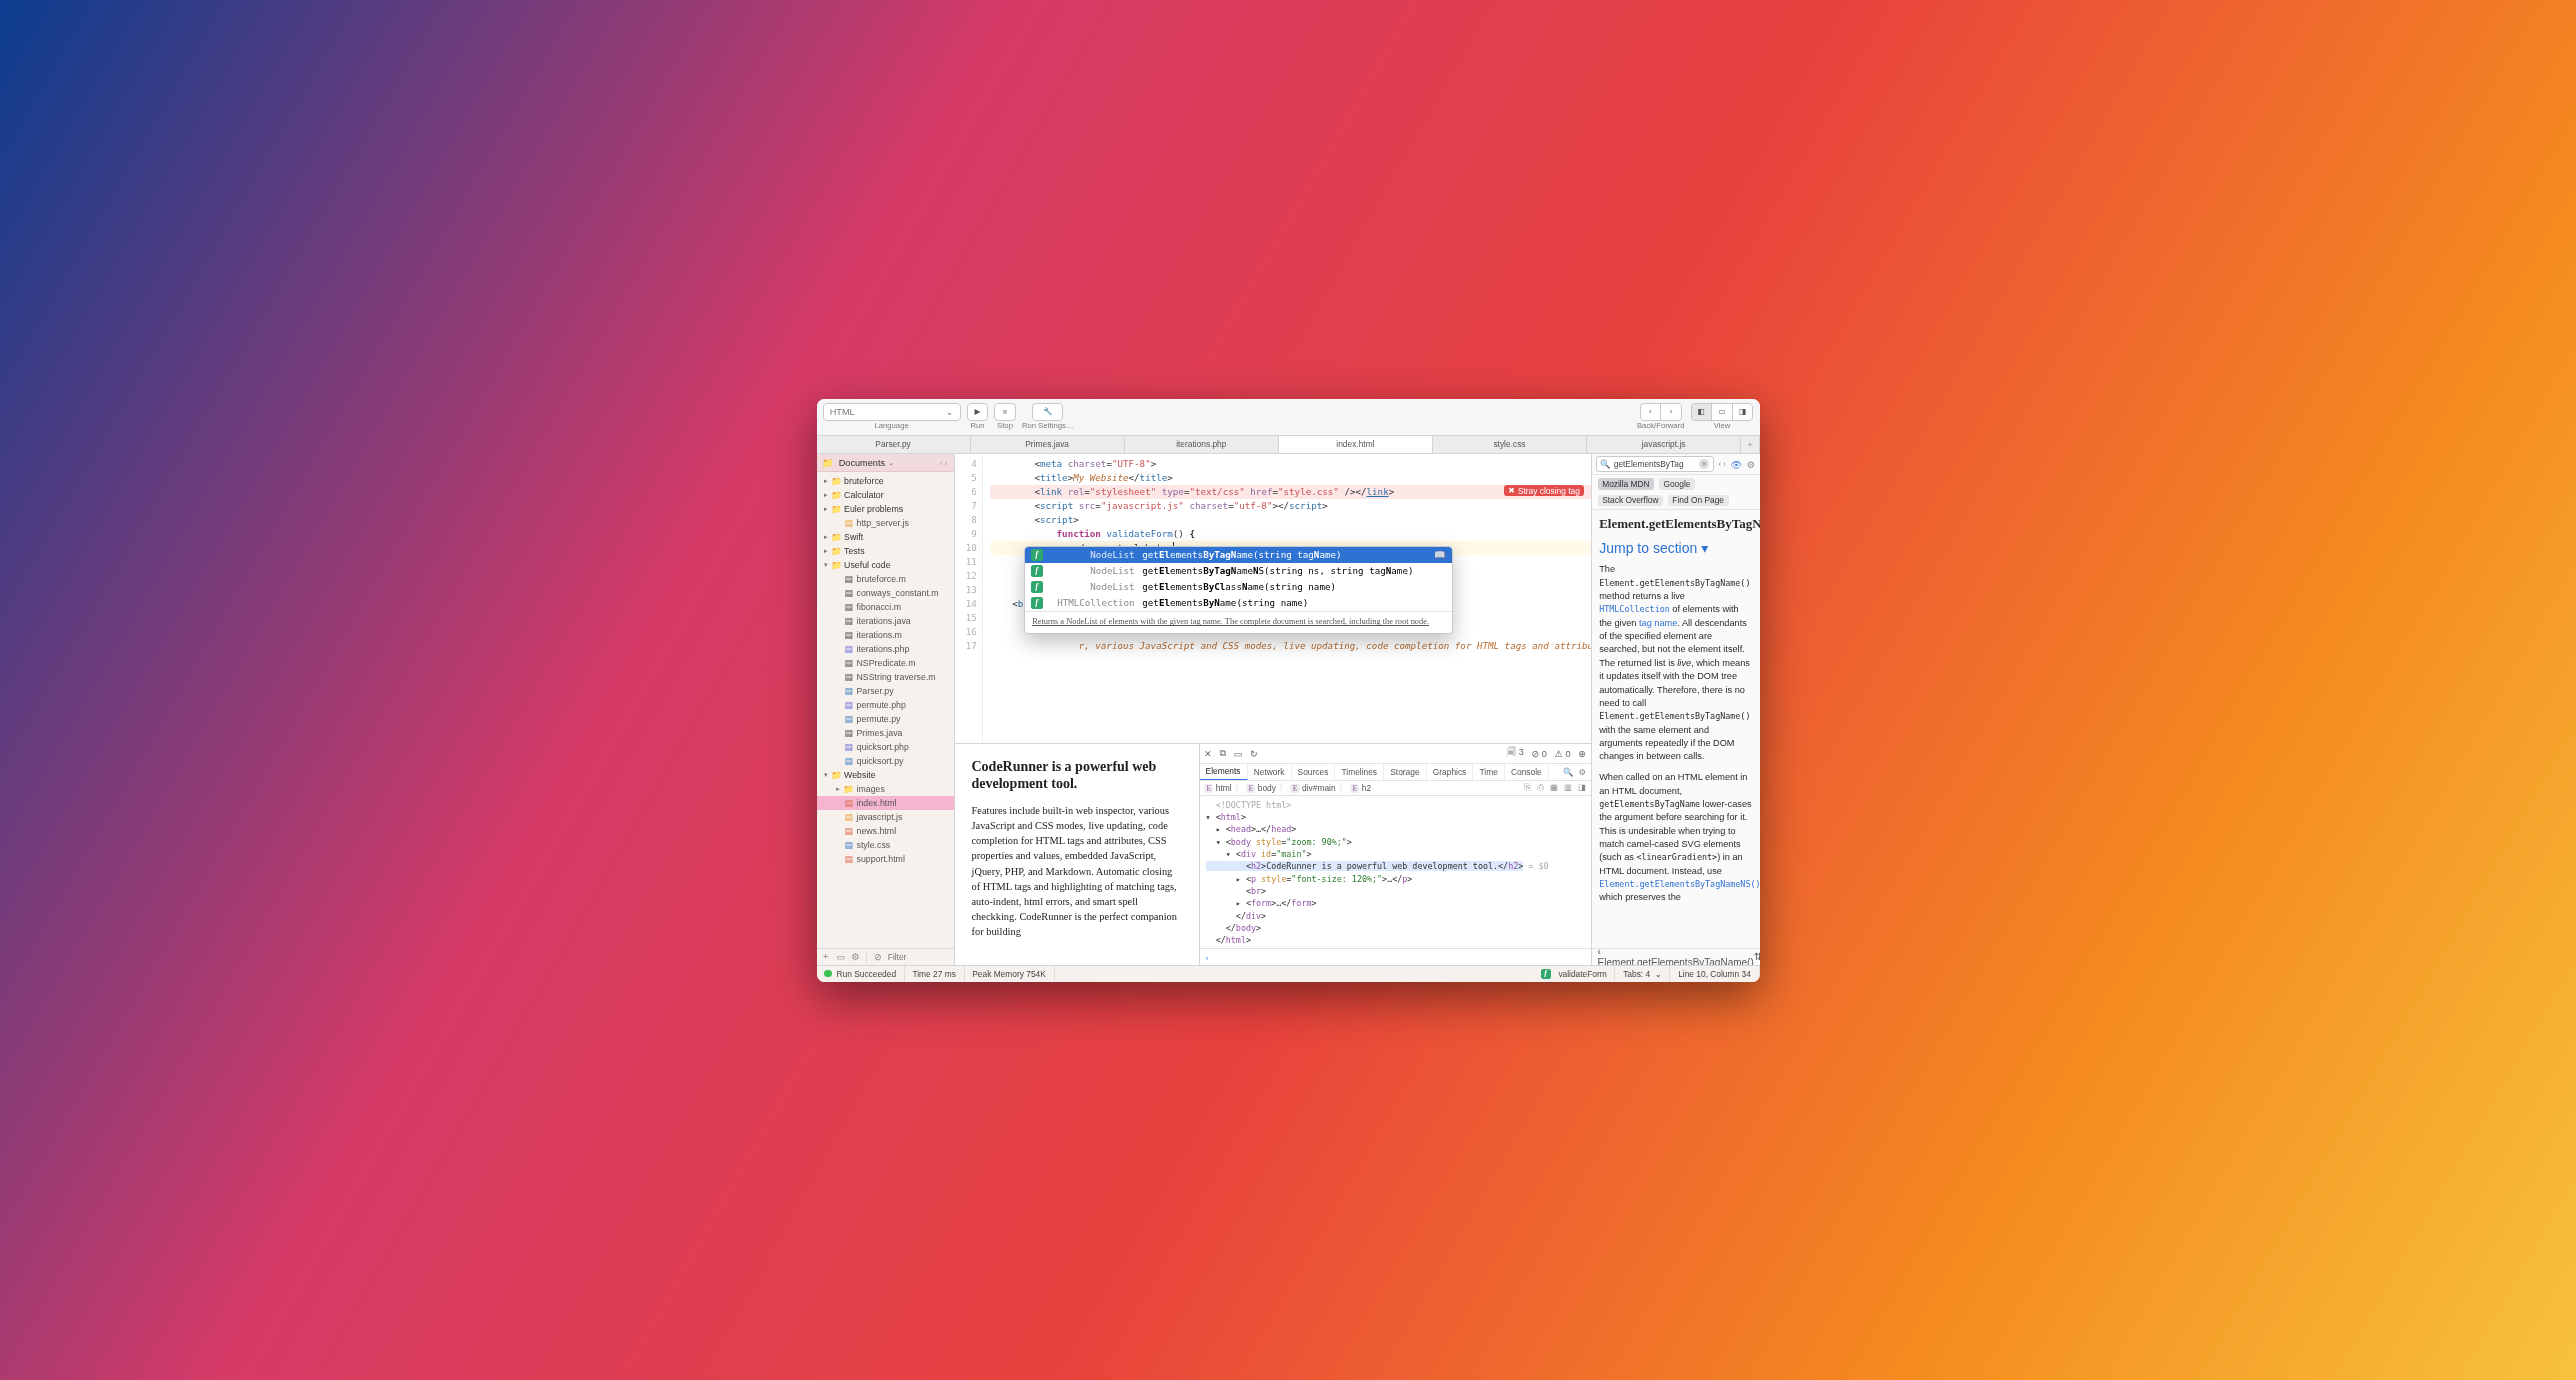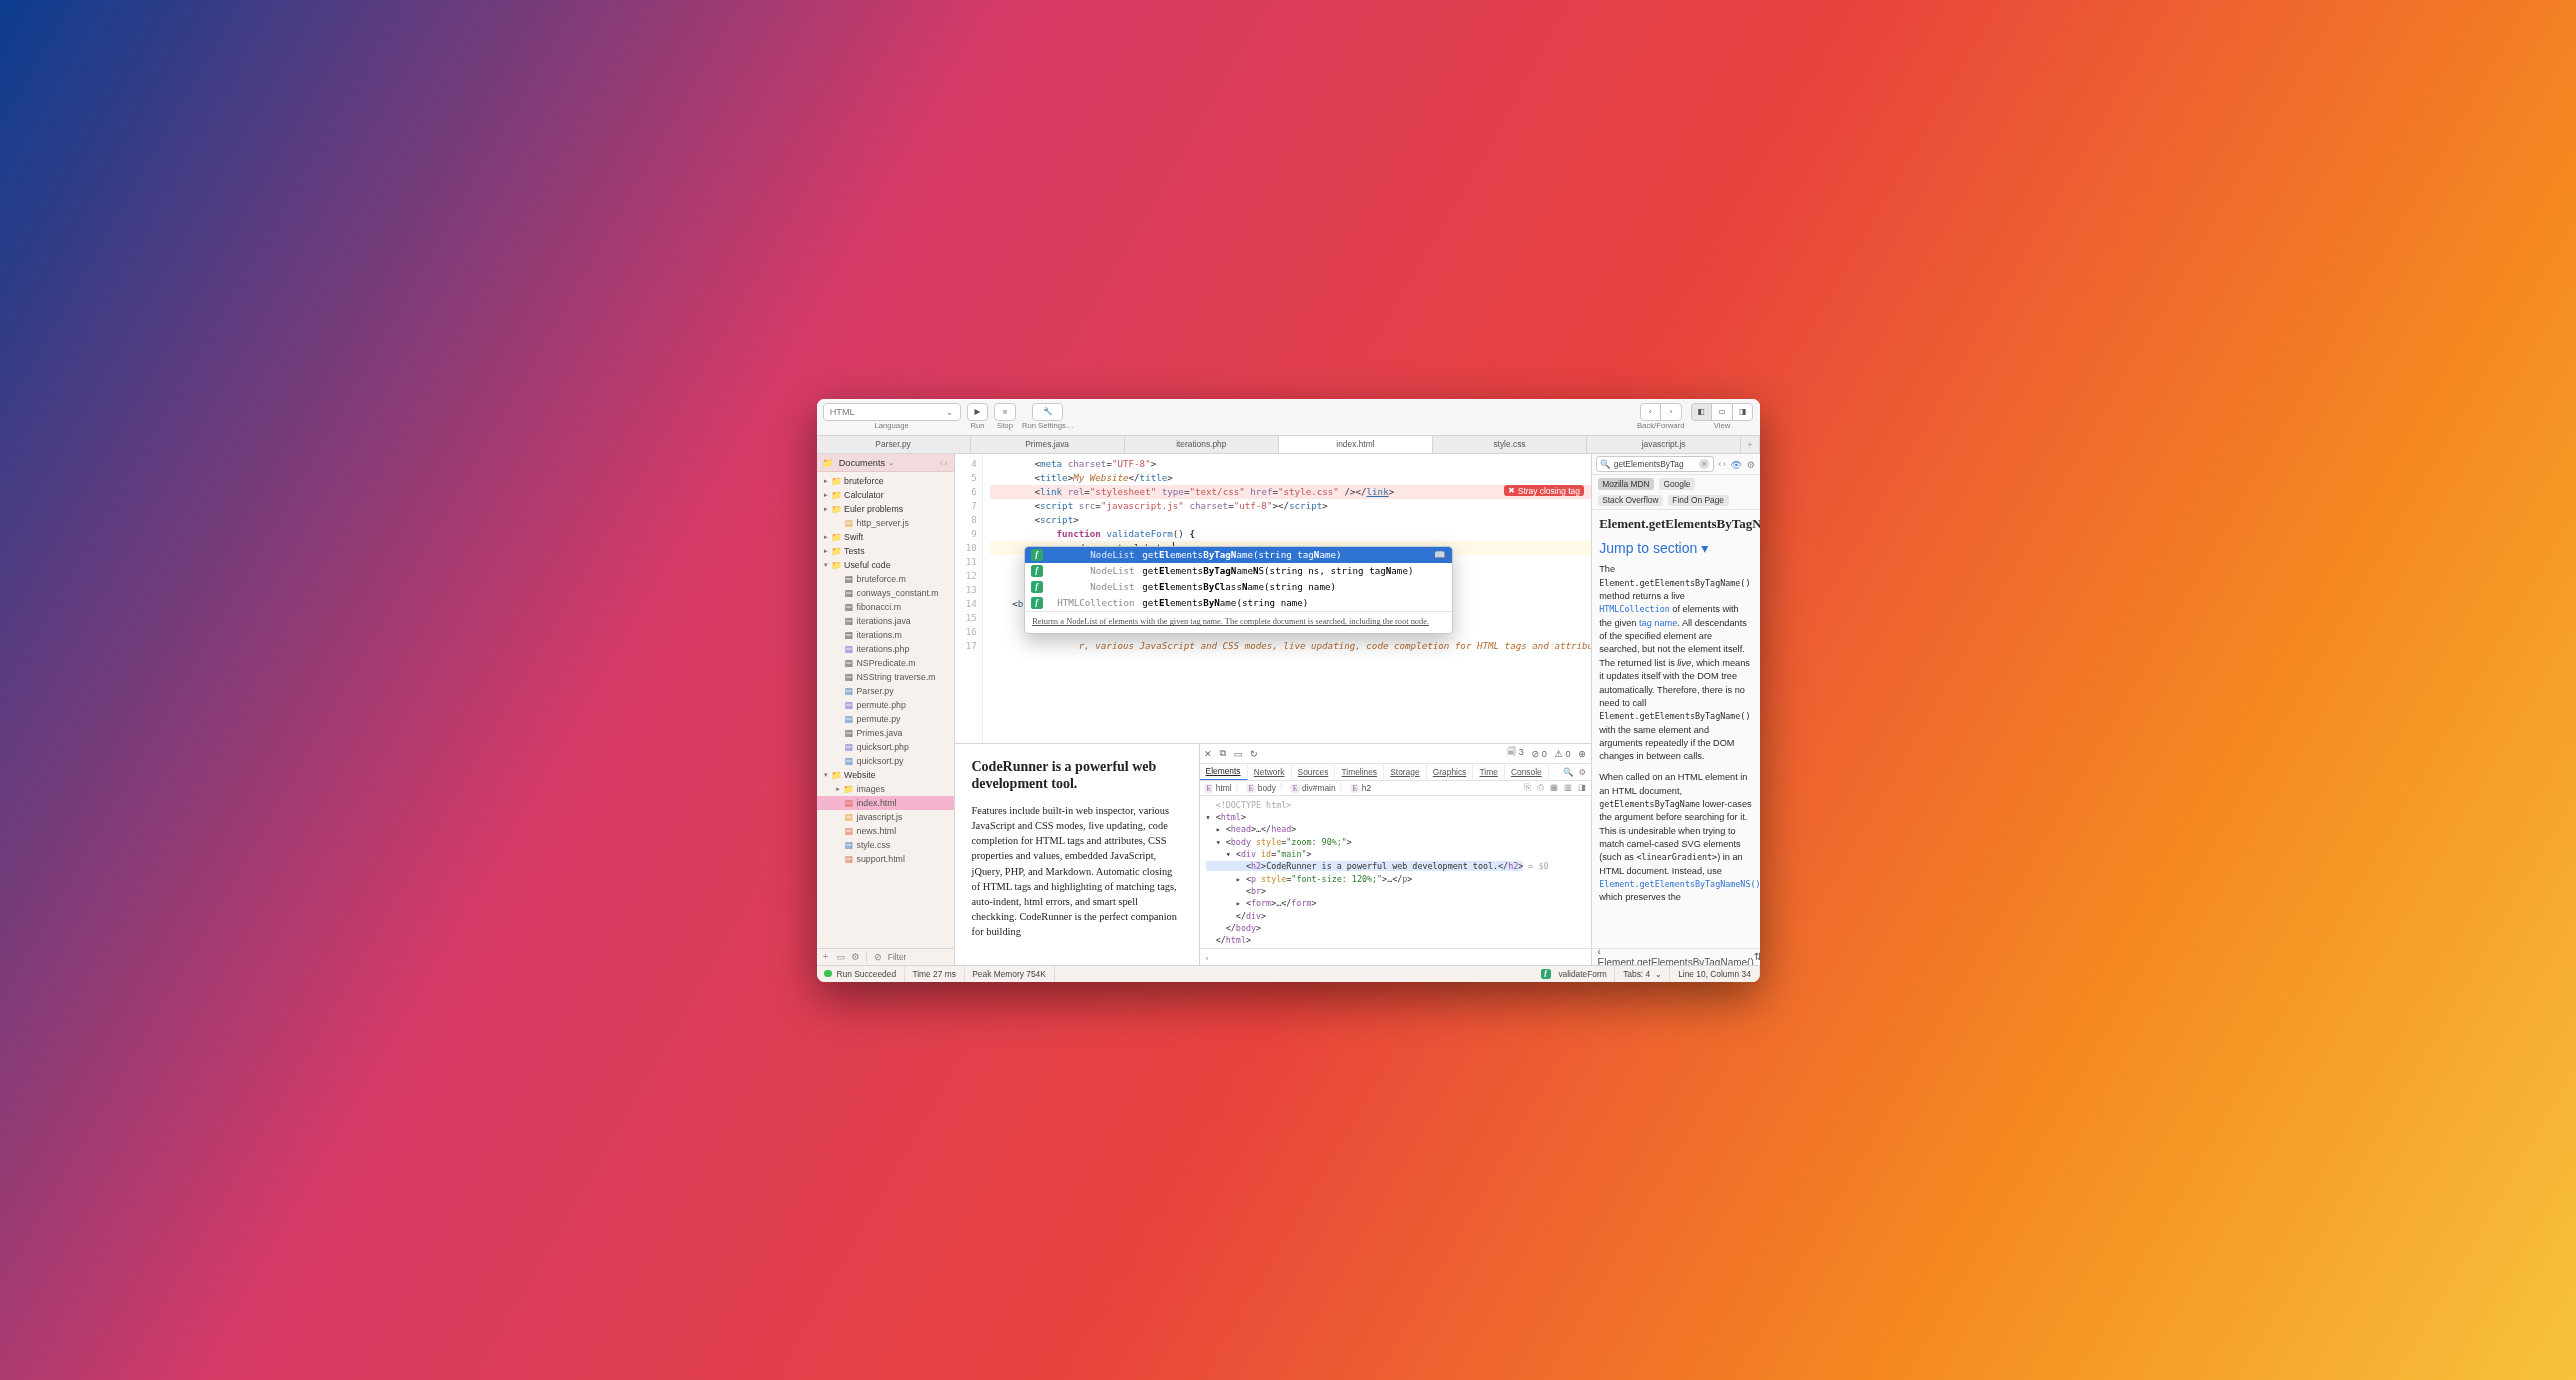--- a/index.html
+++ b/index.html
@@ -115,21 +115,21 @@
   .preview{width:245px;background:#fff;border-right:0.8px solid #d5d5d7;padding:14px 17px;overflow:hidden;
     font-family:-apple-system;color:#222;}
   .preview h2{font-size:14px;font-weight:700;margin-bottom:10.7px;line-height:1.25;}
   .preview p{font-size:10.4px;line-height:1.45;}
   .devtools{flex:1;display:flex;flex-direction:column;background:#fff;min-width:0;}
   .dt-top{height:20px;border-bottom:0.8px solid #e1e1e3;display:flex;align-items:center;justify-content:space-between;
     padding:0 4.6px;color:#666;}
   .dt-top .l,.dt-top .r{display:flex;gap:7.7px;align-items:center;font-size:9.2px;}
   .dt-top .iconbtn{color:#666;}
   .dt-tabs{height:17px;border-bottom:0.8px solid #e1e1e3;display:flex;align-items:stretch;font-size:8.4px;}
-  .dt-tab{padding:0 6.1px;display:flex;align-items:center;color:#555;border-right:0.8px solid #eee;text-decoration:underline;}
+  .dt-tab{padding:0 6.1px;display:flex;align-items:center;color:#555;border-right:0.8px solid #eee;}
   .dt-tab.active{border-bottom:1.5px solid #3a79e0;color:#222;}
   .dt-tabs .r{margin-left:auto;display:flex;align-items:center;gap:4.6px;padding-right:4.6px;color:#888;}
   .dt-crumbs{height:15.3px;border-bottom:0.8px solid #e1e1e3;display:flex;align-items:center;gap:3.1px;
     font-size:8.4px;color:#555;padding:0 4.6px;}
   .dt-crumbs .cb{background:#eee;border-radius:2.3px;padding:0 2.3px;font-family:Menlo;font-size:7.7px;color:#9455a8;}
   .dt-crumbs .rtools{margin-left:auto;display:flex;gap:6.1px;color:#888;}
   .dt-body{flex:1;overflow:auto;font:8.4px/12.3px Menlo,Consolas,monospace;padding:3.1px 6.1px;color:#333;}
   .dom{white-space:pre;}
   .dom .t{color:#9455a8;} .dom .a{color:#c58a2b;} .dom .v{color:#2a7a2a;}
   .dom .sel{background:#dce8fb;}

